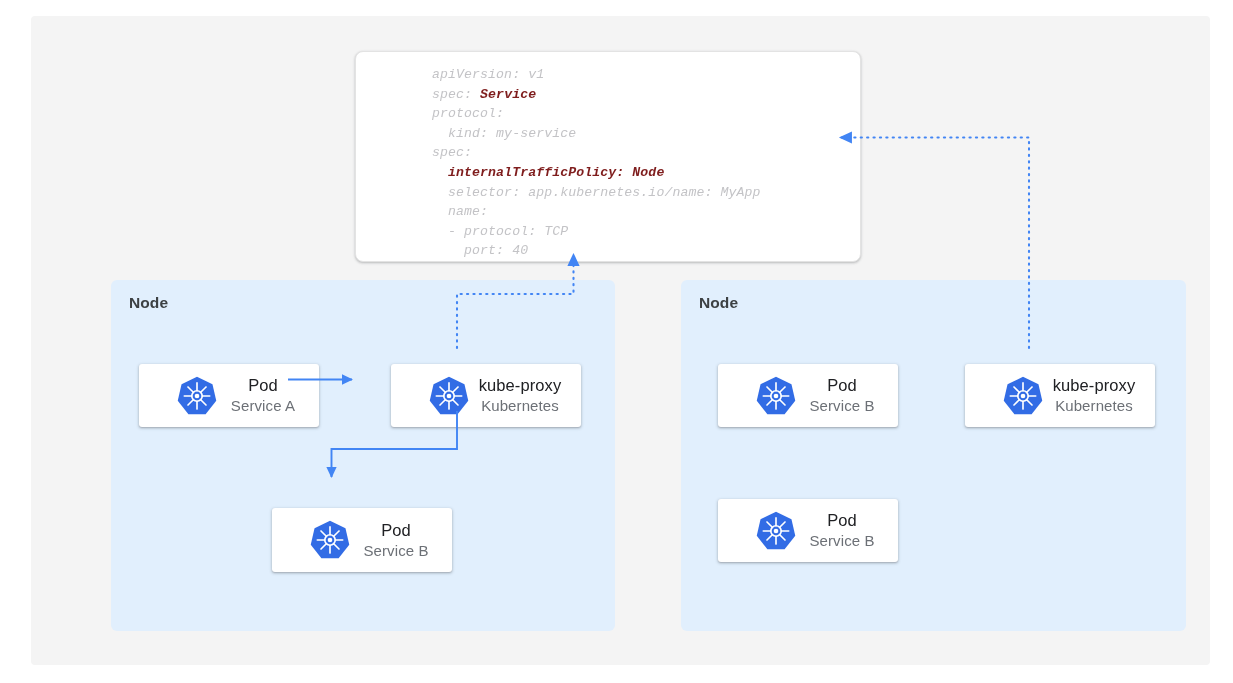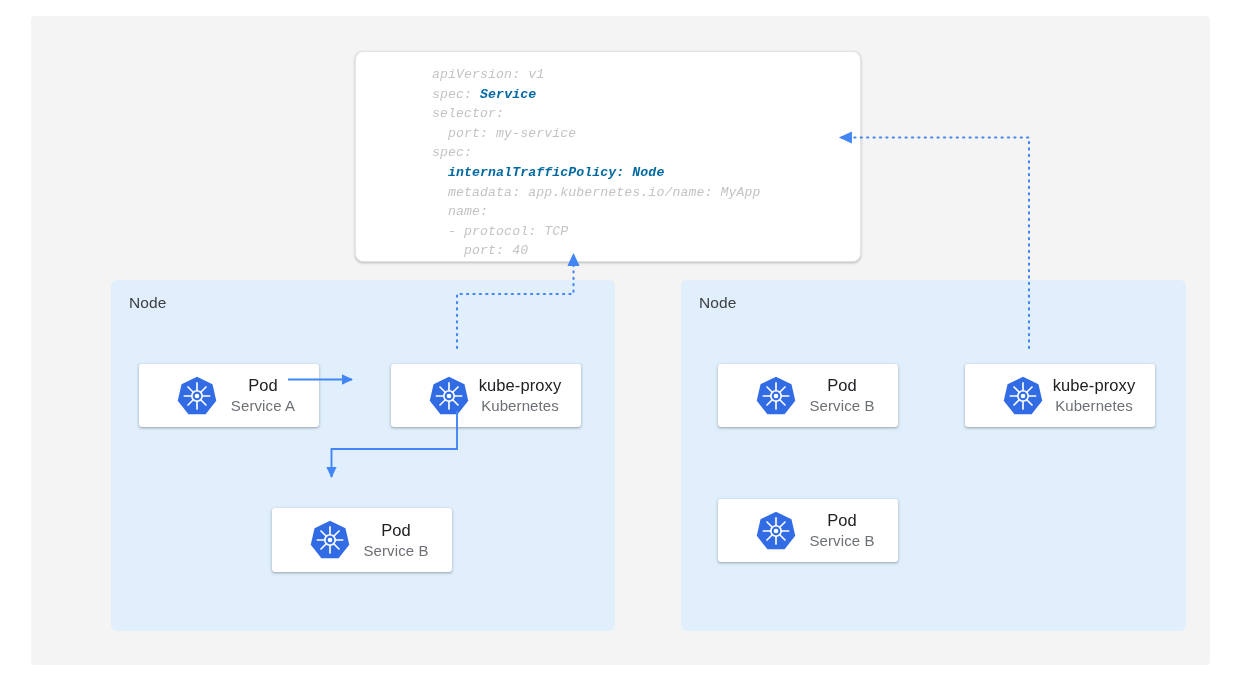--- a/index.html
+++ b/index.html
@@ -47,38 +47,39 @@
     font-family: "Liberation Mono", "DejaVu Sans Mono", monospace;
     font-size: 13.2px;
     line-height: 19.6px;
     font-style: italic;
     color: #c3c3c6;
     white-space: pre;
     letter-spacing: .1px;
   }
   #yaml-code .strong {
     font-weight: bold;
-    color: #0369a1;
+    color: #7f1d1d;
   }
 
   
   .node-panel {
     position: absolute;
     background: #e1effd;
     border-radius: 6px;
   }
   #node-left  { left: 80px;  top: 264px; width: 504px; height: 351px; }
   #node-right { left: 650px; top: 264px; width: 505px; height: 351px; }
   .node-label {
     position: absolute;
     left: 18px;
     top: 14px;
     font-size: 15.5px;
     color: #3c4043;
     letter-spacing: .1px;
+    font-weight: bold;
   }
 
   
   .card {
     position: absolute;
     background: #ffffff;
     border-radius: 3px;
     box-shadow: 0 1px 2px rgba(60,64,67,.30), 0 1px 3px 1px rgba(60,64,67,.12);
     display: flex;
     align-items: center;
@@ -130,25 +131,25 @@
   }
 </style>
 </head>
 <body>
 
 <div id="canvas">
 
   <div id="yaml-card">
     <div id="yaml-code"><span>apiVersion: v1</span>
 <span>spec: </span><span class="strong">Service</span>
-<span>selector:</span>
-<span>  port: my-service</span>
+<span>protocol:</span>
+<span>  kind: my-service</span>
 <span>spec:</span>
 <span class="strong">  internalTrafficPolicy: Node</span>
-<span>  metadata: app.kubernetes.io/name: MyApp</span>
+<span>  selector: app.kubernetes.io/name: MyApp</span>
 <span>  name:</span>
 <span>  - protocol: TCP</span>
 <span>    port: 40</span>
 </div>
   </div>
 
   <div class="node-panel" id="node-left">
     <div class="node-label">Node</div>
   </div>
 

